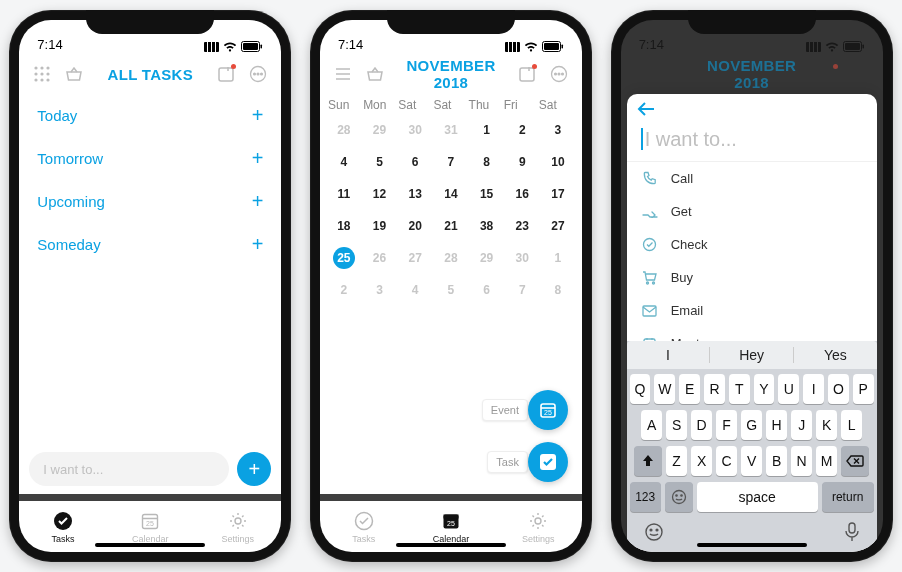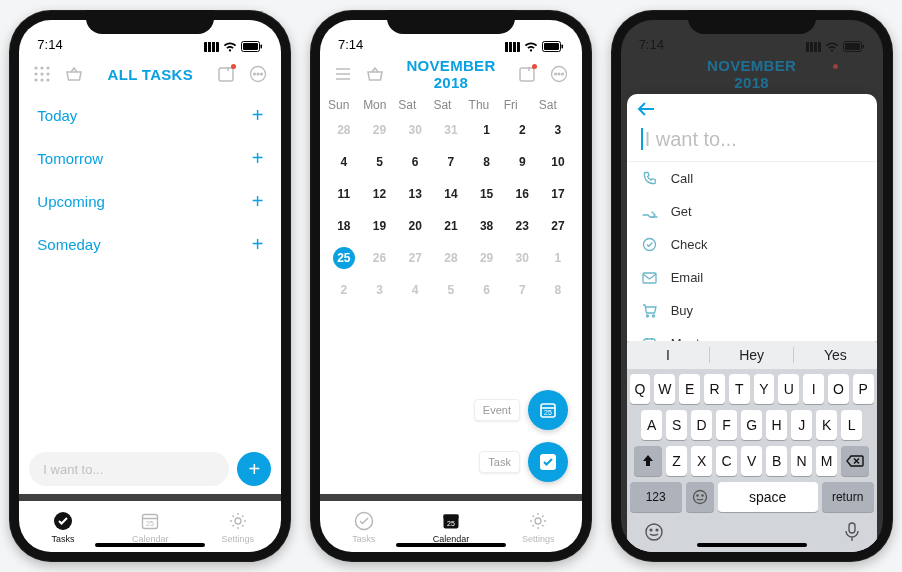--- a/index.html
+++ b/index.html
@@ -33,21 +33,21 @@
   .tab .ti { width:22px; height:22px; display:flex; align-items:center; justify-content:center; }
   
   .cal-head { display:flex; padding: 4px 8px 2px; }
   .cal-head div { flex:1; text-align:left; font-size:12px; color:#888; }
   .cal-grid { display:flex; flex-wrap:wrap; padding: 0 6px; }
   .cal-cell { width:14.28%; text-align:center; padding:5px 0; font-size:12px; color:#222; position:relative; }
   .cal-cell.dim { color:#c7c7c7; }
   .cal-cell.sel span { background:#0aa1e2; color:#fff; }
   .cal-cell span { display:inline-flex; width:22px; height:22px; align-items:center; justify-content:center; border-radius:50%;font-weight:bold; }
   .cal-fabs { position:absolute; right:14px; bottom:12px; display:flex; flex-direction:column; gap:12px; align-items:flex-end; }
-  .cal-fab-row { display:flex; align-items:center; gap:8px; }
+  .cal-fab-row { display:flex; align-items:center; }
   .cal-fab-label { background:#fff; border:1px solid #eee; border-radius:4px; padding:4px 8px; font-size:11px; color:#999; box-shadow:0 1px 2px rgba(0,0,0,.08);}
   .cal-fab { width:40px; height:40px; border-radius:50%; background:#0aa1e2; display:flex; align-items:center; justify-content:center; color:#fff; box-shadow:0 2px 6px rgba(0,0,0,.2);}
   
   .dim-overlay { background:rgba(120,120,120,.35); }
   .screen3 .statusbar, .screen3 .navbar { opacity:.55; }
   .sheet { position:absolute; top:74px; left:6px; right:6px; bottom:0; background:#fff; border-radius:10px 10px 0 0; box-shadow:0 -2px 12px rgba(0,0,0,.1); display:flex; flex-direction:column; overflow:hidden; }
   .sheet-back { height:30px; display:flex; align-items:center; padding:0 10px; color:#0aa1e2; }
   .sheet-input { padding: 4px 14px 10px; color:#bfbfbf; font-size:20px; border-bottom:1px solid #f0f0f0; }
   .sheet-input .cursor { border-left:2px solid #0aa1e2; padding-left:2px; }
   .sugg { flex:1; overflow:hidden; }
@@ -57,21 +57,21 @@
   .kbd { background:#d2d5da; padding:5px 3px 6px; }
   .kbd-sugbar { display:flex; background:#eceef0; border-radius:4px 4px 0 0; padding:6px 0; margin:-5px -3px 5px; }
   .kbd-sugbar div { flex:1; text-align:center; font-size:14px; color:#222; border-right:1px solid #ccc;}
   .kbd-sugbar div:last-child { border:none; }
   .krow { display:flex; justify-content:center; gap:4px; margin-bottom:6px; }
   .key { background:#fff; border-radius:4px; box-shadow:0 1px 0 rgba(0,0,0,.25); height:30px; display:flex; align-items:center; justify-content:center; font-size:14px; color:#111; }
   .key.letter { width:21px; }
   .key.wide { width:28px; background:#aeb3bb; }
   .key.space { flex:1; }
   .key.ret { width:52px; background:#aeb3bb; font-size:12px;}
-  .key.num { width:52px; background:#aeb3bb; font-size:12px;}
+  .key.num { width:31px; background:#aeb3bb; font-size:12px;}
   .kbd-bottom { display:flex; justify-content:space-between; padding:4px 14px 0; color:#555;}
 </style>
 </head>
 <body>
 
 <div class="phone">
   <div class="notch"></div>
   <div class="screen">
     <div class="statusbar">
       <div class="time">7:14</div>
@@ -410,36 +410,36 @@
             <span class="si">
               <svg width="15" height="15" viewBox="0 0 15 15" fill="none" stroke="#6bb6c9" stroke-width="1.3">
                 <circle cx="7.5" cy="7.5" r="6"></circle>
                 <path d="M5 7.5l1.8 1.8L10.5 5.5"></path>
               </svg>
             </span>
             <span>Check</span>
           </div>
           <div class="sugg-row">
             <span class="si">
-              <svg width="15" height="12" viewBox="0 0 15 12" fill="none" stroke="#6bb6c9" stroke-width="1.3">
-                <rect x="1" y="1" width="13" height="10" rx="1"></rect>
-                <path d="M1 2l6.5 5L14 2"></path>
-              </svg>
-            </span>
-            <span>Email</span>
-          </div>
-          <div class="sugg-row">
-            <span class="si">
               <svg width="15" height="14" viewBox="0 0 15 14" fill="none" stroke="#6bb6c9" stroke-width="1.3">
                 <path d="M1 1h2l1.5 8h8l1.5-6H4"></path>
                 <circle cx="5.5" cy="12" r="1"></circle>
                 <circle cx="11.5" cy="12" r="1"></circle>
               </svg>
             </span>
             <span>Buy</span>
+          </div>
+          <div class="sugg-row">
+            <span class="si">
+              <svg width="15" height="12" viewBox="0 0 15 12" fill="none" stroke="#6bb6c9" stroke-width="1.3">
+                <rect x="1" y="1" width="13" height="10" rx="1"></rect>
+                <path d="M1 2l6.5 5L14 2"></path>
+              </svg>
+            </span>
+            <span>Email</span>
           </div>
           <div class="sugg-row">
             <span class="si">
               <svg width="15" height="15" viewBox="0 0 15 15" fill="none" stroke="#6bb6c9" stroke-width="1.3">
                 <rect x="2" y="3" width="11" height="10" rx="1.5"></rect>
                 <line x1="2" y1="6" x2="13" y2="6"></line>
                 <path d="M5 2v2M10 2v2"></path>
               </svg>
             </span>
             <span>Meet</span>

